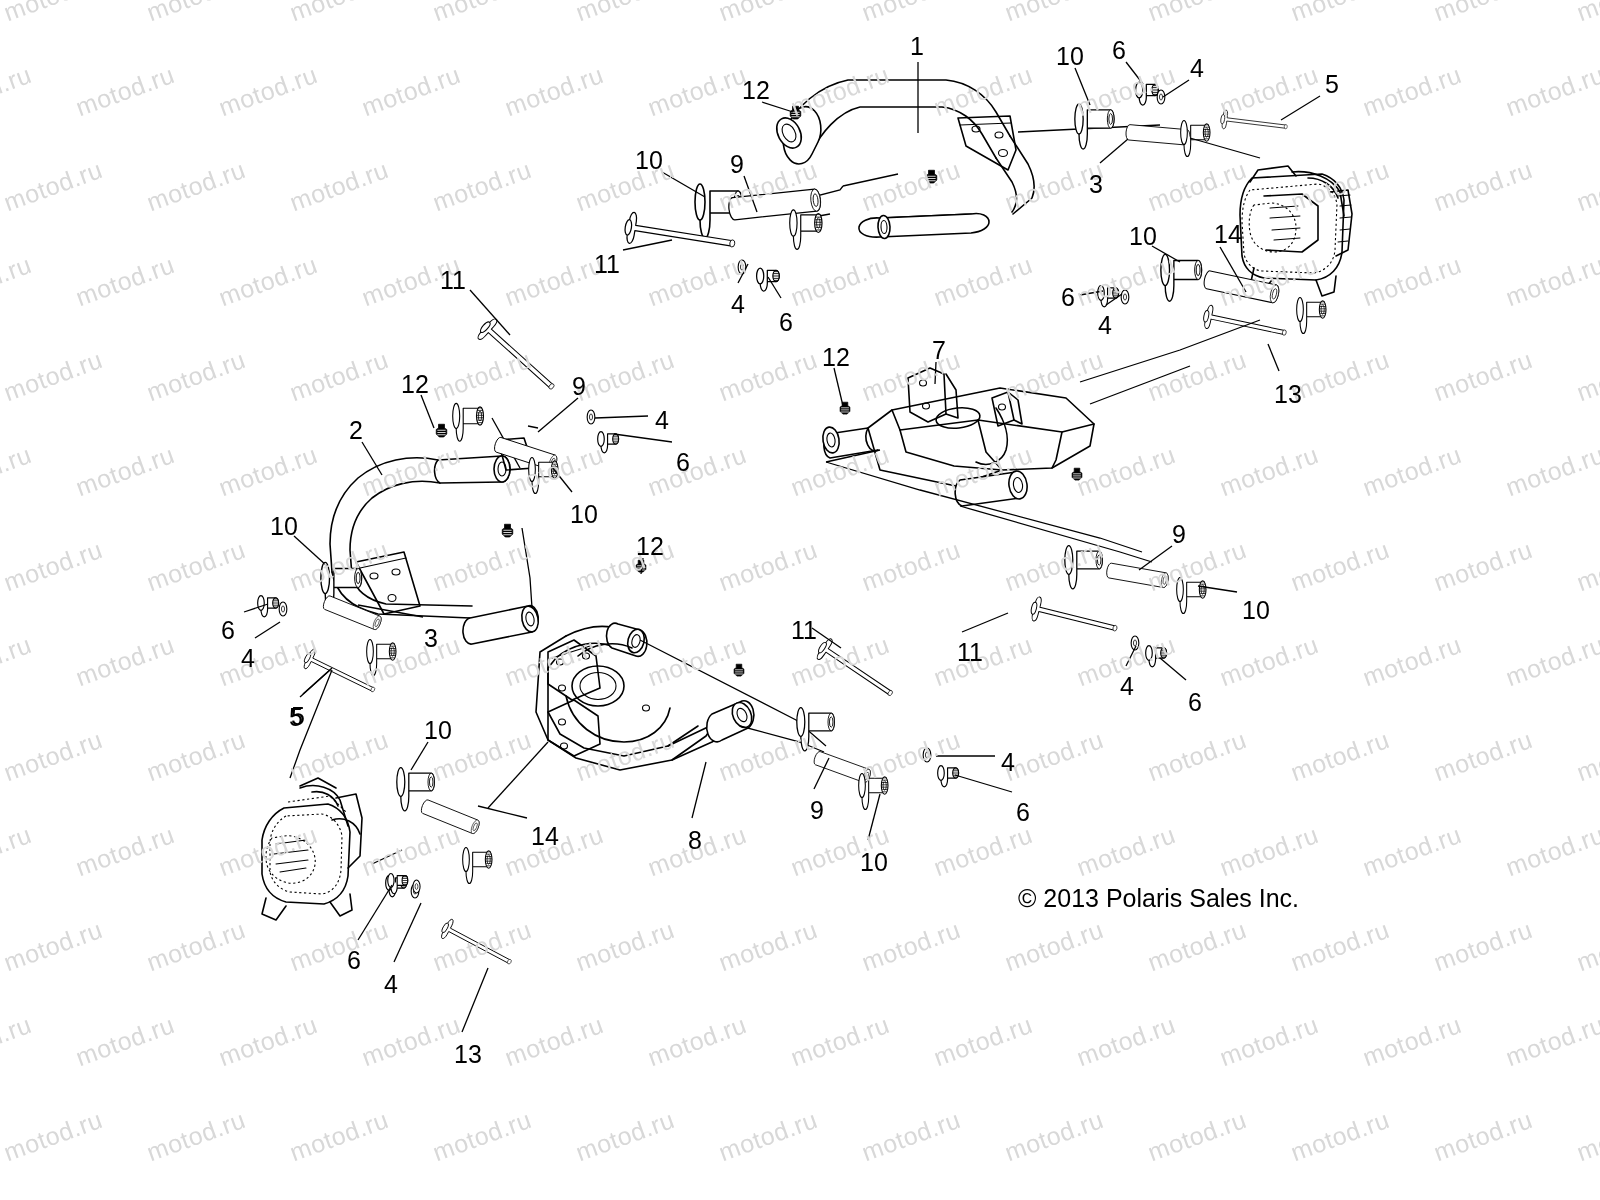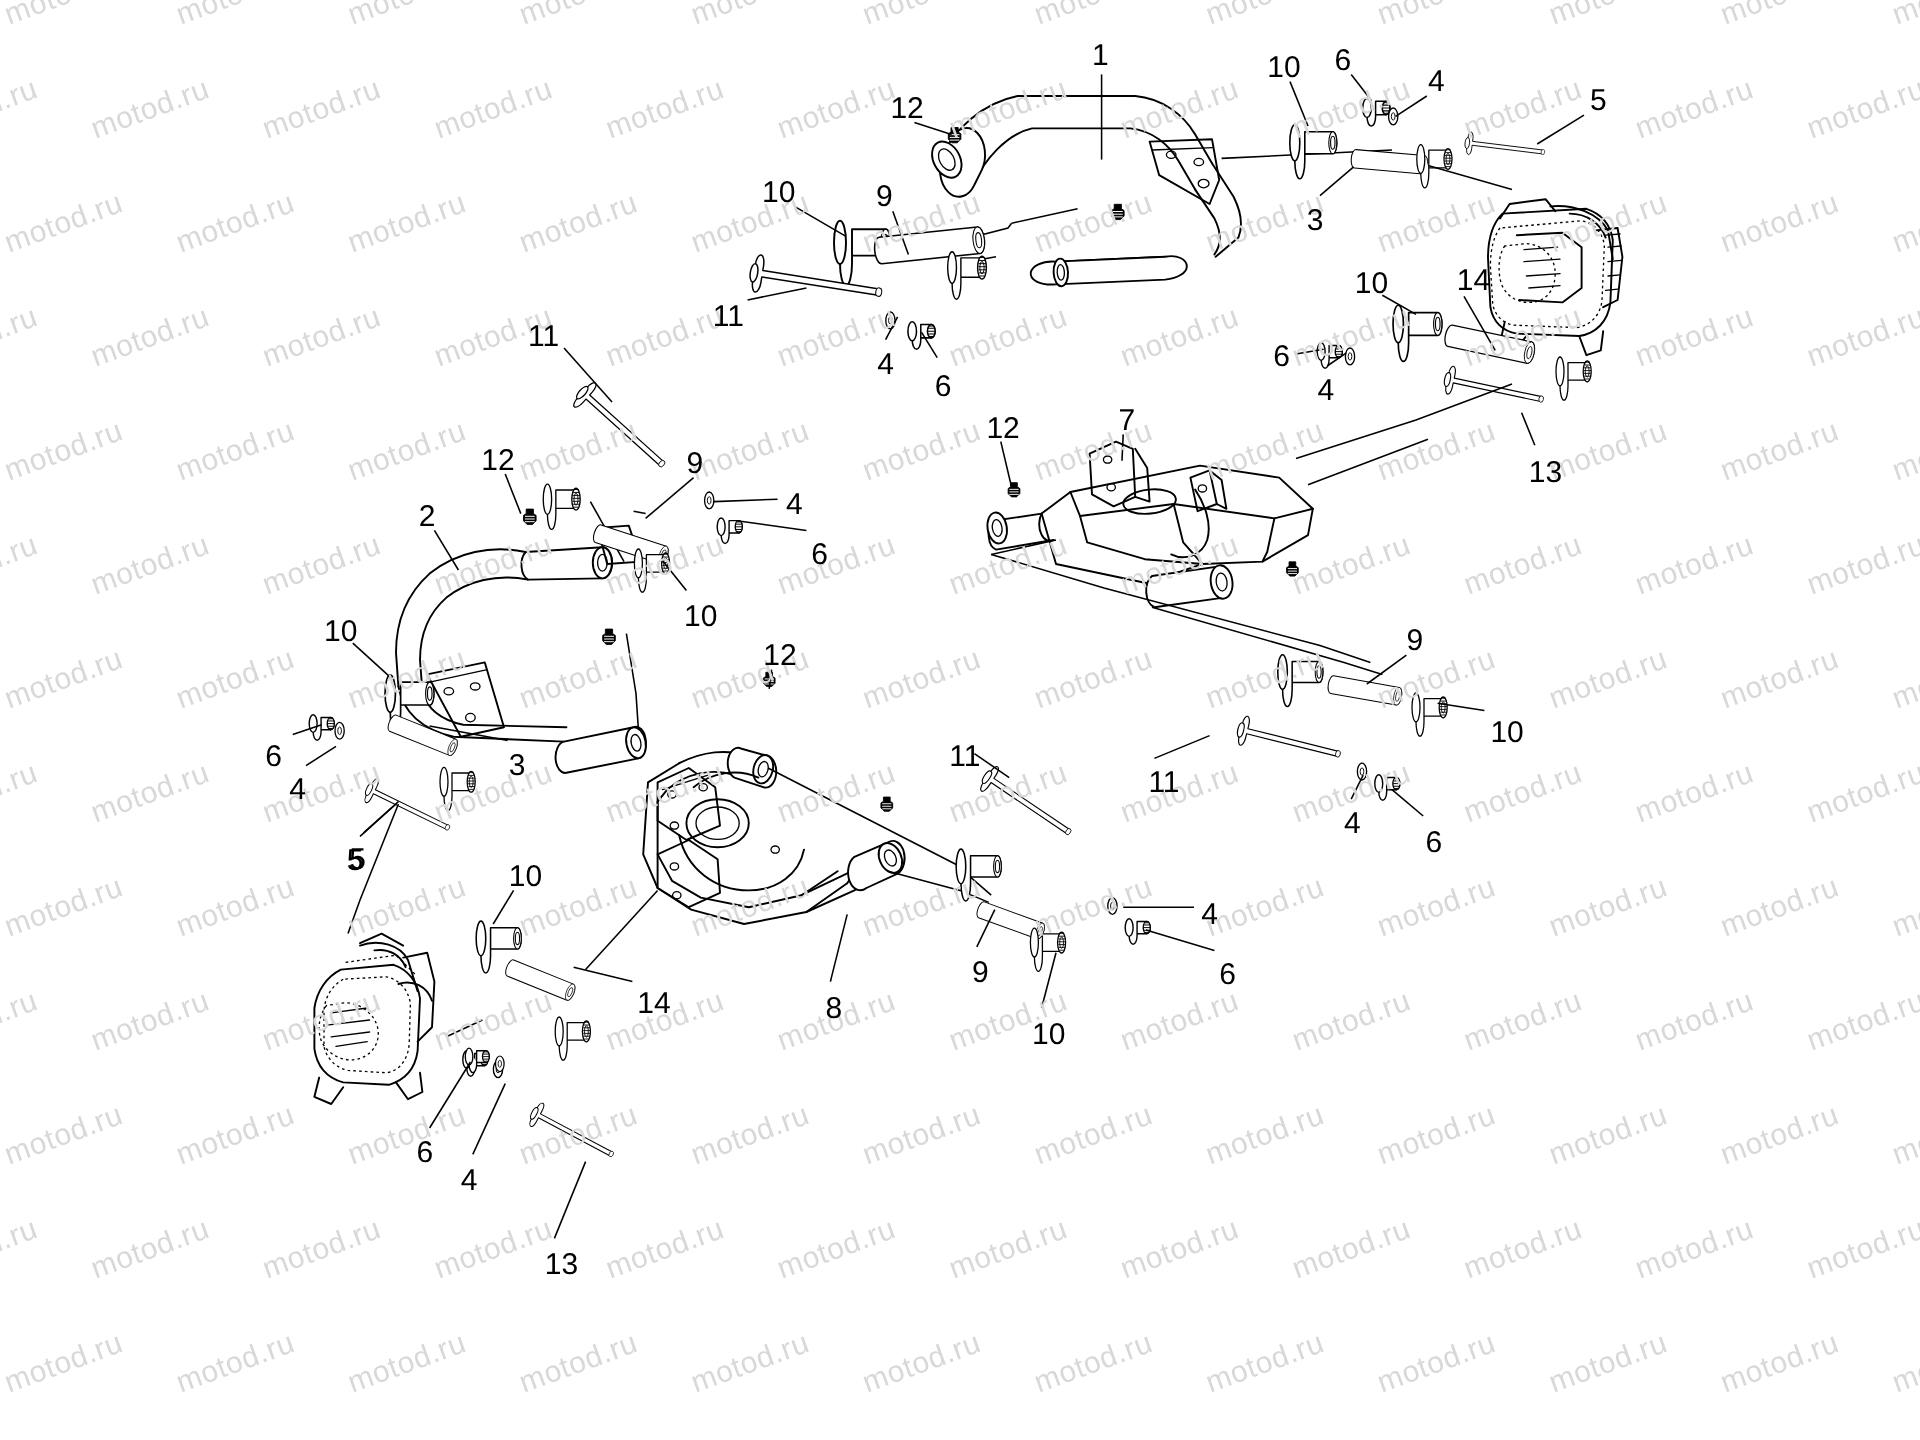--- a/index.html
+++ b/index.html
@@ -673,14 +673,15 @@
       <div class="callout" style="left: 810px; top: 798px;">9</div>
       <div class="callout" style="left: 860px; top: 850px;">10</div>
       <div class="callout" style="left: 1001px; top: 750px;">4</div>
       <div class="callout" style="left: 1016px; top: 800px;">6</div>
       <div class="callout" style="left: 347px; top: 948px;">6</div>
       <div class="callout" style="left: 384px; top: 972px;">4</div>
       <div class="callout" style="left: 454px; top: 1042px;">13</div>
       <div class="callout" style="left: 289px; top: 705px;">5</div>
     </div>
 
+  <div id="copyright">© 2013 Polaris Sales Inc.</div>
 
 </div>
 
 </body></html>

